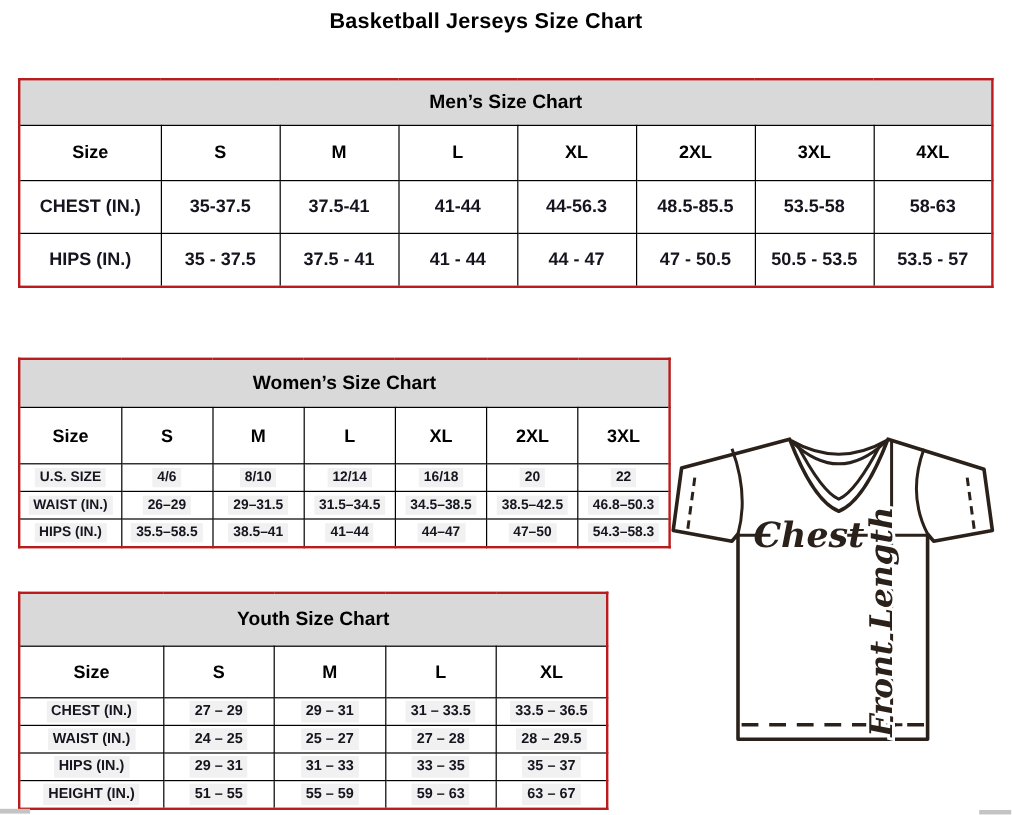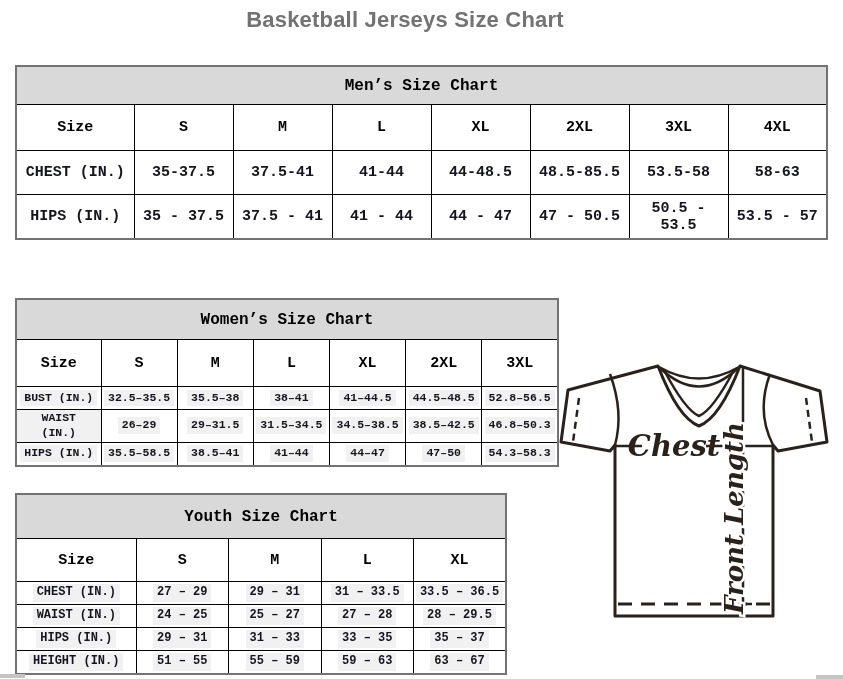--- a/index.html
+++ b/index.html
@@ -1,21 +1,21 @@
 <!DOCTYPE html>
 <html><head>
 <meta charset="utf-8">
 <style>
   html,body{margin:0;padding:0;background:#fff;}
   .page{position:relative;width:843px;height:679px;background:#fff;
         font-family:"Liberation Sans",sans-serif;overflow:hidden;}
   .title{position:absolute;top:7px;left:0;width:810px;text-align:center;
-         font-size:22px;font-weight:bold;color:#737373;letter-spacing:0.2px;}
+         font-size:18px;font-weight:bold;color:#000000;letter-spacing:0.2px;}
   table{border-collapse:collapse;position:absolute;table-layout:fixed;background:#fff;}
-  table{border:2px solid #737373;font-family:Liberation Mono, monospace;}
+  table{border:2px solid #b91c1c;}
   td{border:1.5px solid #000;text-align:center;vertical-align:middle;padding:0;color:#000;}
   .band td{background:#d9d9d9;font-size:16px;font-weight:bold;}
   
   .men{left:15px;top:65px;width:813px;}
   .men .band td{height:37px;}
   .men .sizerow td{height:45px;font-size:15px;font-weight:bold;}
   .men .datarow td{height:43px;font-size:15px;font-weight:bold;}
   .men col.c0{width:118px;}
   
   .women{left:15px;top:298px;width:544px;}
@@ -69,21 +69,21 @@
       <td>XL</td>
       <td>2XL</td>
       <td>3XL</td>
       <td>4XL</td>
     </tr>
     <tr class="datarow">
       <td>CHEST (IN.)</td>
       <td>35-37.5</td>
       <td>37.5-41</td>
       <td>41-44</td>
-      <td>44-48.5</td>
+      <td>44-56.3</td>
       <td>48.5-85.5</td>
       <td>53.5-58</td>
       <td>58-63</td>
     </tr>
     <tr class="datarow">
       <td>HIPS (IN.)</td>
       <td>35 - 37.5</td>
       <td>37.5 - 41</td>
       <td>41 - 44</td>
       <td>44 - 47</td>
@@ -111,27 +111,27 @@
     <tr class="sizerow">
       <td>Size</td>
       <td>S</td>
       <td>M</td>
       <td>L</td>
       <td>XL</td>
       <td>2XL</td>
       <td>3XL</td>
     </tr>
     <tr class="datarow">
-      <td><span class="hl">BUST (IN.)</span></td>
-      <td><span class="hl">32.5–35.5</span></td>
-      <td><span class="hl">35.5–38</span></td>
-      <td><span class="hl">38–41</span></td>
-      <td><span class="hl">41–44.5</span></td>
-      <td><span class="hl">44.5–48.5</span></td>
-      <td><span class="hl">52.8–56.5</span></td>
+      <td><span class="hl">U.S. SIZE</span></td>
+      <td><span class="hl">4/6</span></td>
+      <td><span class="hl">8/10</span></td>
+      <td><span class="hl">12/14</span></td>
+      <td><span class="hl">16/18</span></td>
+      <td><span class="hl">20</span></td>
+      <td><span class="hl">22</span></td>
     </tr>
     <tr class="datarow">
       <td><span class="hl">WAIST (IN.)</span></td>
       <td><span class="hl">26–29</span></td>
       <td><span class="hl">29–31.5</span></td>
       <td><span class="hl">31.5–34.5</span></td>
       <td><span class="hl">34.5–38.5</span></td>
       <td><span class="hl">38.5–42.5</span></td>
       <td><span class="hl">46.8–50.3</span></td>
     </tr>

